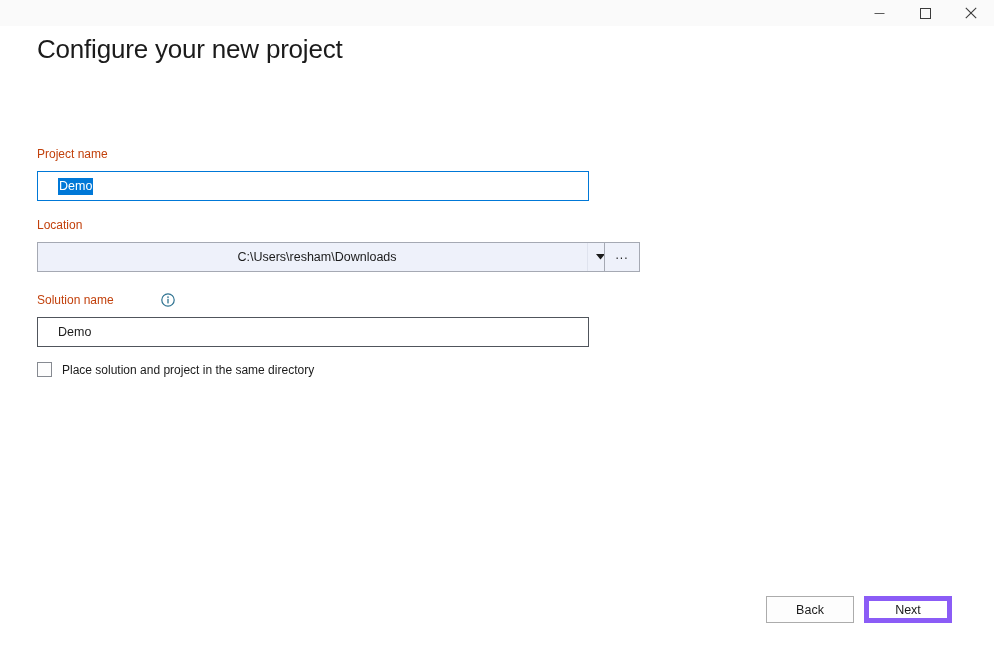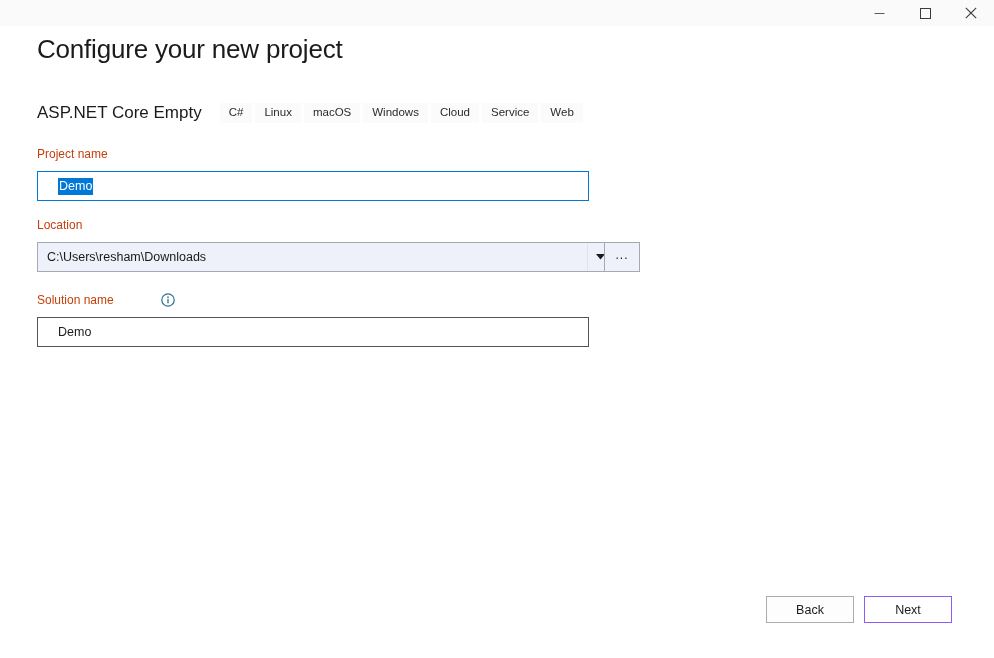--- a/index.html
+++ b/index.html
@@ -201,21 +201,21 @@
     display: flex;
     align-items: center;
     justify-content: center;
     cursor: default;
     background: #fdfdfd;
   }
   .footer-btn.secondary {
     border: 1px solid #acacac;
   }
   .footer-btn.primary {
-    border: 1px solid #8b5cf6;
+    border: 5px solid #8b5cf6;
     background: #ffffff;
   }
 </style>
 </head>
 <body>
 
 <div class="titlebar">
   <button class="win-btn">
     <span>
       <svg width="11" height="11" viewBox="0 0 11 11">
@@ -237,38 +237,28 @@
         <line x1="11.2" y1="0.8" x2="0.8" y2="11.2" stroke="#3b3b3b" stroke-width="1.1"></line>
       </svg>
     </span>
   </button>
 </div>
 
 <div class="page">
 
   <div class="page-title">Configure your new project</div>
 
-  <div class="subhead-row">
-    <div class="template-name">ASP.NET Core Empty</div>
-    <div class="tag">C#</div>
-    <div class="tag">Linux</div>
-    <div class="tag">macOS</div>
-    <div class="tag">Windows</div>
-    <div class="tag">Cloud</div>
-    <div class="tag">Service</div>
-    <div class="tag">Web</div>
-  </div>
 
   <div class="field-label" style="left:37px; top:121px;">Project name</div>
   <div class="textbox focused" style="left:37px; top:145px; width:552px;">
     <span class="sel-text">Demo</span>
   </div>
 
   <div class="field-label" style="left:37px; top:192px;">Location</div>
-  <div class="combobox" style="left:37px; top:216px; width:576px;">
+  <div class="combobox" style="left:37px; top:216px; width:576px;text-align:center;">
     <span class="cb-value">C:\Users\resham\Downloads</span>
     <span class="cb-arrow">
       <svg width="9" height="6" viewBox="0 0 9 6">
         <polygon points="0,0 9,0 4.5,5.5" fill="#1b1b1b"></polygon>
       </svg>
     </span>
   </div>
   <div class="browse-btn" style="left:604px; top:216px;">...</div>
 
   <div class="field-label label-with-icon" style="left:37px; top:267px;">
@@ -278,17 +268,21 @@
         <circle cx="7" cy="7" r="6.2" fill="none" stroke="#2f7391" stroke-width="1.2"></circle>
         <circle cx="7" cy="4.1" r="0.85" fill="#2f7391"></circle>
         <rect x="6.35" y="5.8" width="1.3" height="4.6" fill="#2f7391"></rect>
       </svg>
     </span>
   </div>
   <div class="textbox normal" style="left:37px; top:291px; width:552px;">
     <span>Demo</span>
   </div>
 
+  <div class="checkbox-row">
+    <span class="checkbox-box"></span>
+    <span class="checkbox-label">Place solution and project in the same directory</span>
+  </div>
 
   <div class="footer-btn secondary" style="left:766px; top:570px;">Back</div>
   <div class="footer-btn primary" style="left:864px; top:570px;">Next</div>
 
 </div>
 
 </body></html>

